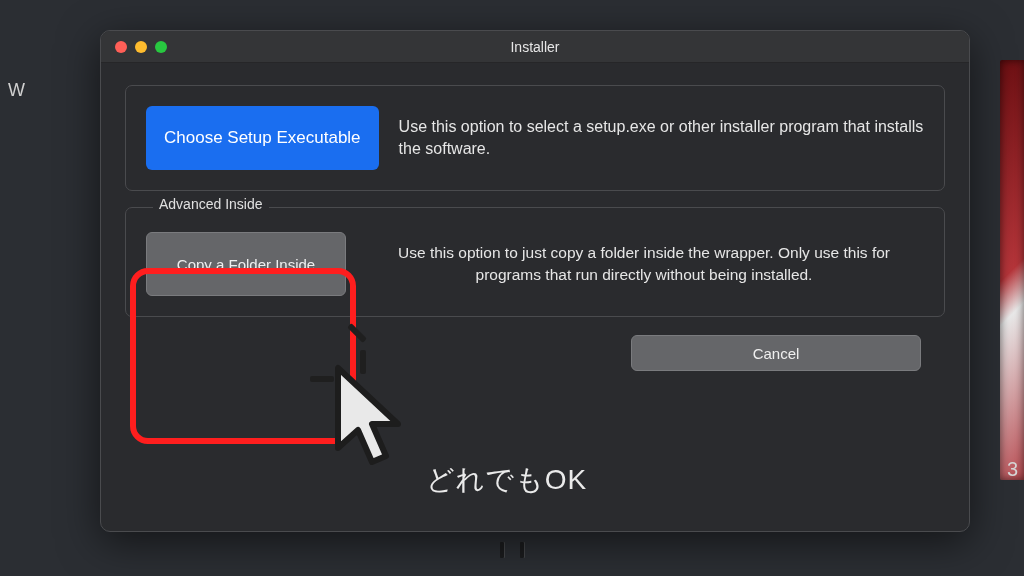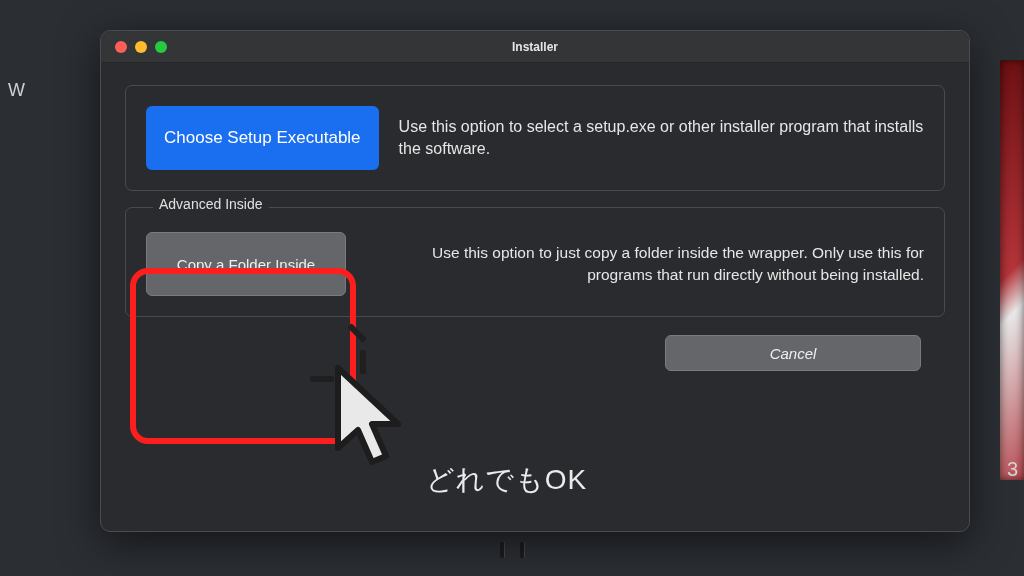--- a/index.html
+++ b/index.html
@@ -62,21 +62,21 @@
     }
     .traffic {
       display: flex; gap: 8px; margin-left: 14px;
     }
     .tl { width: 12px; height: 12px; border-radius: 50%; }
     .red { background: #ff5f57; }
     .yellow { background: #febc2e; }
     .green { background: #28c840; }
     .title {
       position: absolute; left: 0; right: 0; text-align: center;
-      font-size: 12px; font-weight: 700; color: #e6e6e6;
+      font-size: 14px; font-weight: 400; color: #e6e6e6;
     }
 
     .content { padding: 22px 24px 16px; }
 
     .panel {
       border: 1px solid #4a4b4e;
       border-radius: 7px;
       padding: 16px 20px;
       background: #2a2b2e;
     }
@@ -135,36 +135,35 @@
       border: 1px solid #7a7b7e;
       border-radius: 6px;
       font-size: 15px;
       cursor: pointer;
     }
     .adv-text {
       flex: 1;
       color: #e6e6e6;
       font-size: 15.5px;
       line-height: 1.45;
-      text-align: right;
+      text-align: center;
     }
 
     .footer {
       display: flex; justify-content: flex-end;
       padding: 18px 24px 0;
     }
     .cancel-btn {
-      width: 256px; height: 36px;
+      width: 290px; height: 36px;
       background: #656669;
       color: #efefef;
       border: 1px solid #7a7b7e;
       border-radius: 6px;
       font-size: 15px;
       cursor: pointer;
-      font-style: italic;
     }
 
     
     .red-box {
       position: absolute;
       left: 130px; top: 268px;
       width: 226px; height: 176px;
       border: 6px solid #ff1e1e;
       border-radius: 18px;
       pointer-events: none;

